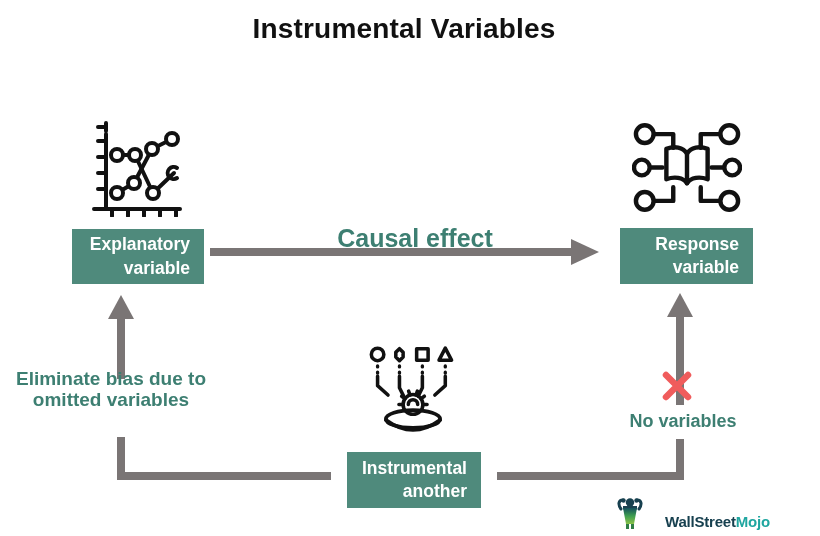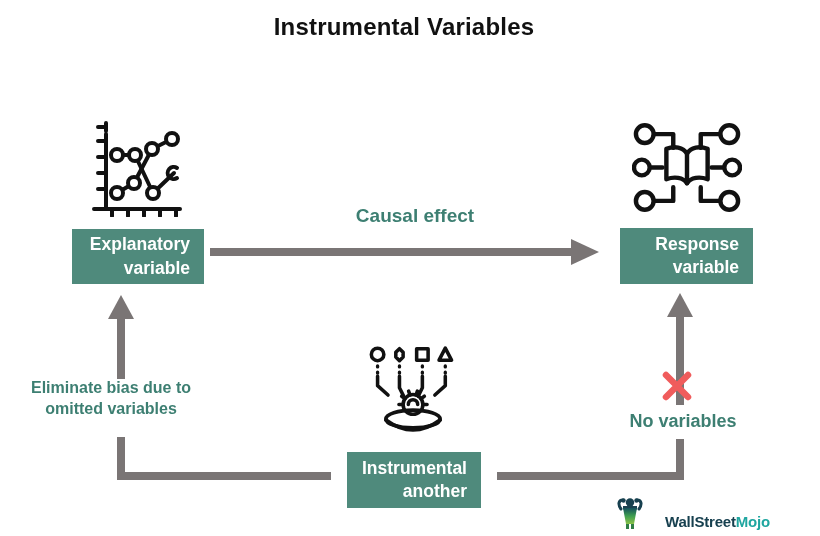--- a/index.html
+++ b/index.html
@@ -10,34 +10,34 @@
     --cross-red:#F05C5C;
     --ink:#111111;
     --logo-dark:#17404F;
     --logo-teal:#1FA6A0;
   }
   *{margin:0;padding:0;box-sizing:border-box;}
   body{background:#fff;font-family:"Liberation Sans",sans-serif;}
   .canvas{position:relative;width:820px;height:536px;background:#fff;overflow:hidden;}
 
   .title{position:absolute;top:13px;left:0;width:808px;text-align:center;
-         font-size:24px;font-weight:bold;color:var(--ink,#111);letter-spacing:.2px;}
+         font-size:28px;font-weight:bold;color:var(--ink,#111);letter-spacing:.2px;}
   .subtitle{position:absolute;top:59px;left:0;width:820px;text-align:center;
          font-size:19.5px;font-weight:bold;color:var(--teal-text,#3D7F72);}
 
   .node{position:absolute;display:flex;align-items:center;justify-content:center;
         text-align:right;background:var(--box-fill,#4F8A7C);color:var(--box-text,#fff);
         font-size:17.5px;font-weight:bold;line-height:1.32;padding:4px 14px;}
   .node.explanatory{left:72px;top:229px;width:132px;height:55px;}
   .node.response{left:620px;top:228px;width:133px;height:56px;}
   .node.instrumental{left:347px;top:452px;width:134px;height:56px;}
 
   .edge-label{position:absolute;text-align:center;font-weight:bold;color:var(--teal-text,#3D7F72);}
-  .edge-label.causal{left:300px;top:205px;width:230px;font-size:19px;}
-  .edge-label.bias{left:5px;top:377px;width:212px;font-size:16px;line-height:21px;}
+  .edge-label.causal{left:300px;top:224px;width:230px;font-size:25px;}
+  .edge-label.bias{left:5px;top:368px;width:212px;font-size:19px;line-height:21px;}
   .edge-label.noconn{left:598px;top:411px;width:170px;font-size:18px;}
 
   .shaft{position:absolute;background:var(--arrow-gray,#7A7575);}
   .shaft.causal-shaft{left:210px;top:248px;width:362px;height:8px;}
   .shaft.left-upper{left:117px;top:318px;width:8px;height:61px;}
   .shaft.left-lower{left:117px;top:437px;width:8px;height:43px;}
   .shaft.left-horiz{left:117px;top:472px;width:214px;height:8px;}
   .shaft.right-upper{left:676px;top:316px;width:8px;height:89px;}
   .shaft.right-lower{left:676px;top:439px;width:8px;height:41px;}
   .shaft.right-horiz{left:497px;top:472px;width:187px;height:8px;}

